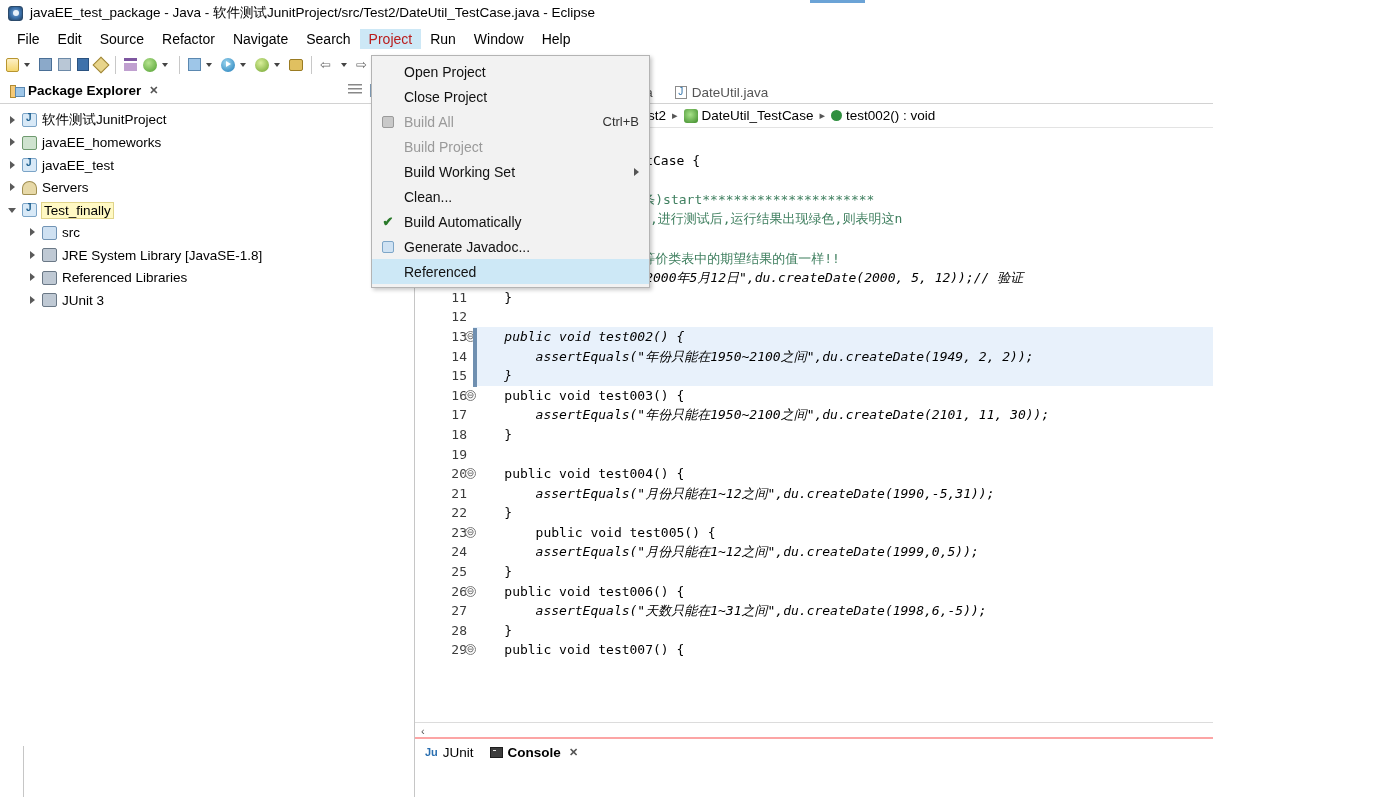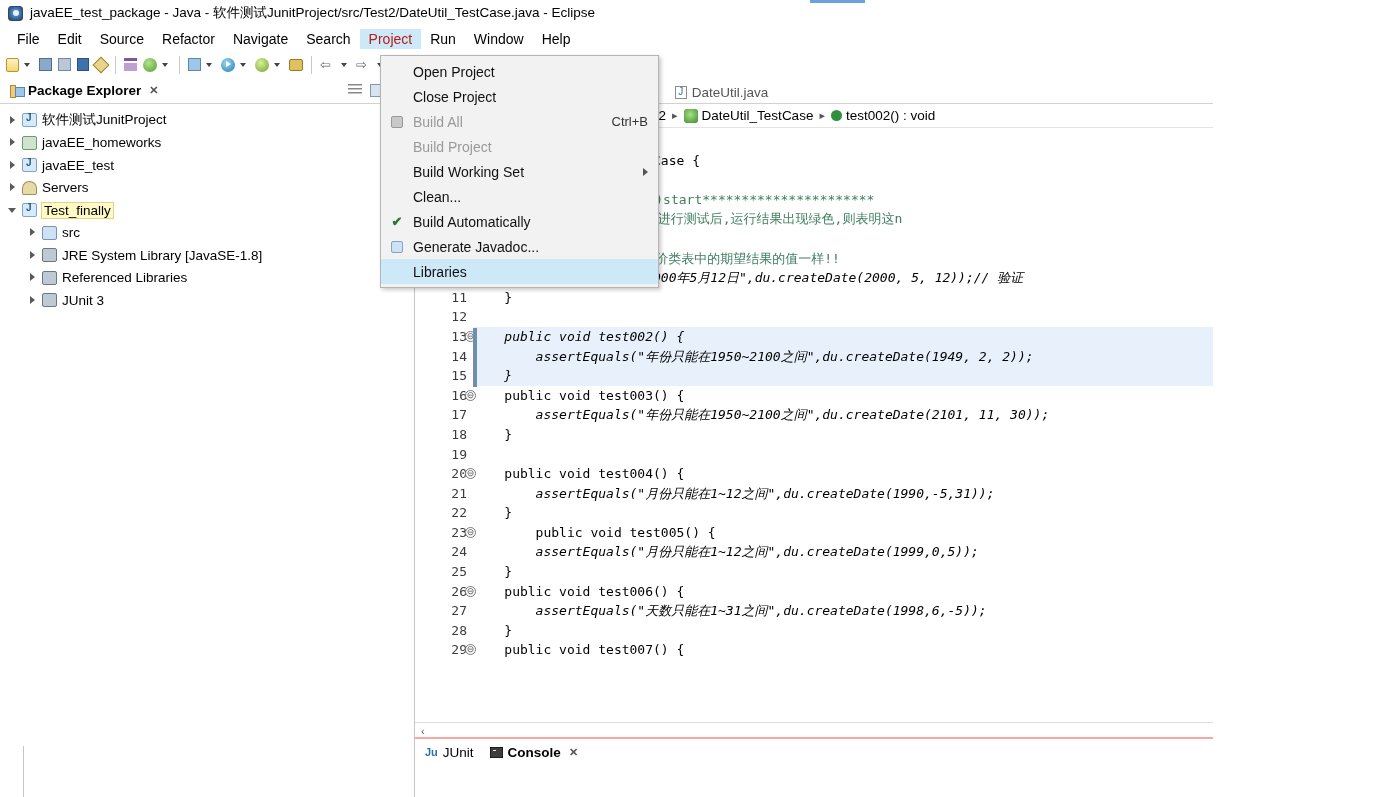--- a/index.html
+++ b/index.html
@@ -202,21 +202,21 @@
   .ctab { display:flex; align-items:center; gap:5px; }
   .ctab.active { font-weight:bold; }
   .ju-ico { color:#2a6fb0; font-size:11px; font-weight:bold;}
   .cons-ico { width:13px;height:11px;background:#3c3c3c;border:1px solid #1d1d1d; position:relative;}
   .cons-ico:after{content:"";position:absolute;left:2px;top:2px;width:3px;height:1.5px;background:#e8e8e8;}
   .console-body { padding:4px 0 0 12px; font-size:13.5px; }
   .console-rule { margin-top:6px; height:1px; background:#d2d2d2; }
 
   
   .dropdown {
-    position:absolute; left:380px; top:55px; width:279px;
+    position:absolute; left:371px; top:55px; width:279px;
     background:#f2f2f2; border:1px solid #b4b4b4;
     box-shadow:2px 2px 4px rgba(0,0,0,0.22);
     padding:3px 0; z-index:50; font-size:14px;
   }
   .dd-item {
     height:25px; display:flex; align-items:center; padding:0 10px 0 6px;
     white-space:nowrap; gap:6px; color:#111;
   }
   .dd-item.disabled { color:#9a9a9a; }
   .dd-item.sel { background:#cde8f6; }
@@ -538,15 +538,15 @@
     <span class="dd-text">Build Automatically</span>
   </div>
   <div class="dd-item">
     <span class="dd-icoslot">
         <span class="dd-javadoc"></span>
       </span>
     <span class="dd-text">Generate Javadoc...</span>
   </div>
   <div class="dd-item sel">
     <span class="dd-icoslot"></span>
-    <span class="dd-text">Libraries</span>
+    <span class="dd-text">Referenced</span>
   </div>
 </div>
 
 </body></html>

